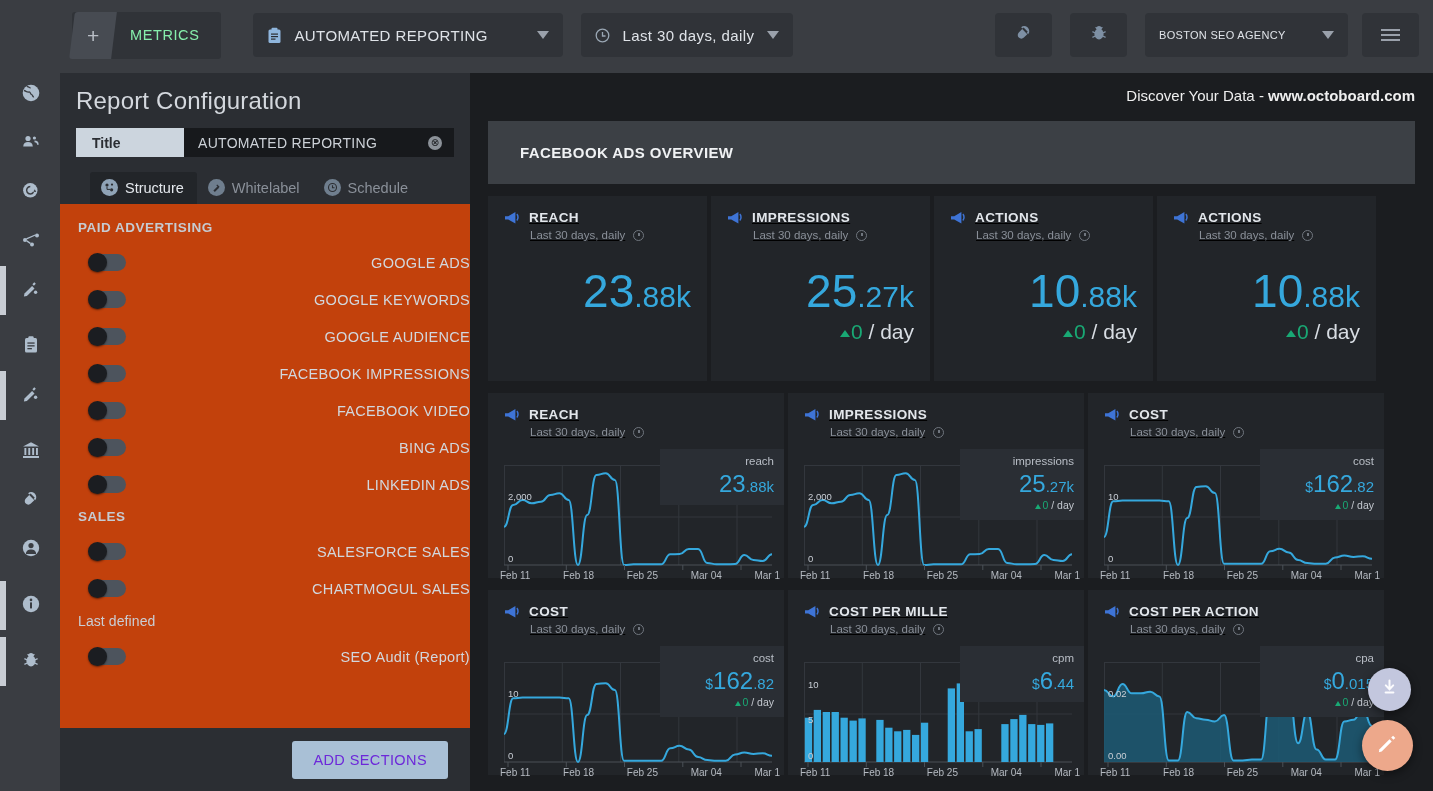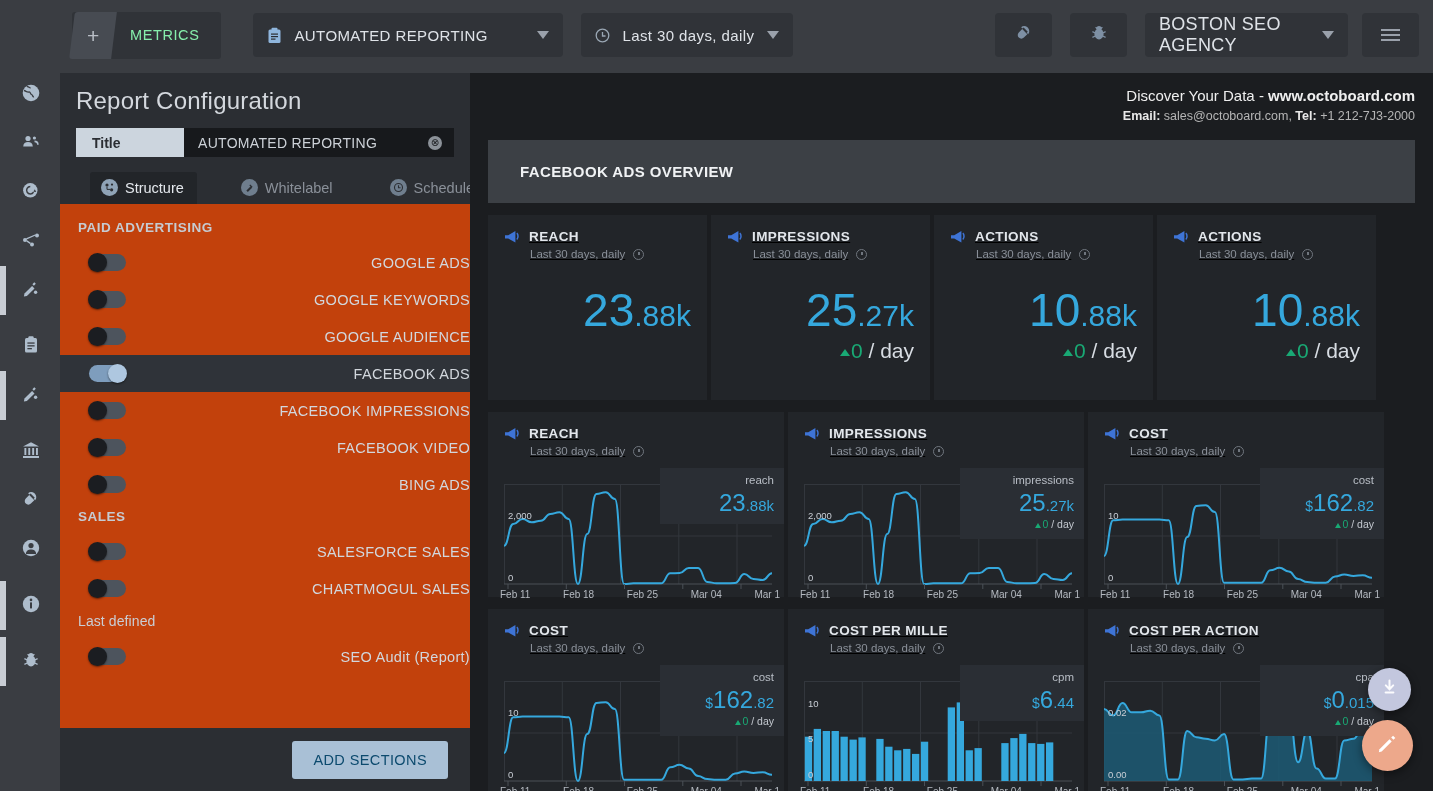--- a/index.html
+++ b/index.html
@@ -47,21 +47,21 @@
   #range-select  { margin-left: 18px; width: 212px; }
   .tb-icon-btn {
     width: 57px; height: 44px; background: #303338; border-radius: 4px;
     display: flex; align-items: center; justify-content: center;
     color: #7e90a4;
   }
   #plug-btn { margin-left: auto; }
   #bug-btn { margin-left: 18px; }
   #account-select {
     margin-left: 18px; width: 203px; justify-content: center;
-    font-size: 18px; letter-spacing: .3px;
+    font-size: 11px; letter-spacing: .3px;
   }
   #burger-btn { margin-left: 14px; margin-right: 14px; }
   .burger i { display:block; width: 19px; height: 2px; background: #9aa1ab; margin: 3px 0; }
 
   
   .rail {
     position: absolute; left: 0; top: 70px; width: 62px; height: 721px;
     background: #3a3d42;
   }
   .rail-item {
@@ -92,21 +92,21 @@
   }
   .title-value {
     flex: 1; background: #17191c; color: #cdd2d8; font-size: 14px;
     display: flex; align-items: center; padding: 0 12px 0 14px; letter-spacing:.3px;
   }
   .clear-ic {
     margin-left: auto; width: 14px; height: 14px; border-radius: 50%;
     background: #8c9299; color: #17191c; font-size: 10px; line-height: 14px;
     text-align: center; font-family: "DejaVu Sans", sans-serif;
   }
-  .tabs { display: flex; margin: 15px 0 0 14px; gap: 33px; }
+  .tabs { display: flex; margin: 15px 0 0 14px; }
   .tab {
     display: flex; align-items: center; gap: 7px; padding: 7px 13px 8px 11px;
     color: #8a9099; font-size: 14.5px;
   }
   .tab.active { background: #222529; color: #e4e8ed; border-radius: 3px 3px 0 0; }
   .tab .tic {
     width: 17px; height: 17px; border-radius: 50%; background: #6f7e8e;
     display:flex; align-items:center; justify-content:center; color:#2b2e33;
   }
   .tab.active .tic { background: #8fa3b6; }
@@ -131,21 +131,21 @@
   }
   .sw.on { background: #7e9dbd; }
   .sw.on i { left: auto; right: -1px; background: #aec7e0; }
   .row-label { margin-left: 19px; color: #d2d7dd; font-size: 14.5px; letter-spacing: .3px; }
 
   .config-foot {
     height: 63px; background: #2b2e33; display: flex; align-items: center;
     justify-content: flex-end; padding-right: 22px;
   }
   .add-btn {
-    background: #a9c0d6; color: #0c4a6e; font-size: 14.5px; letter-spacing: .4px;
+    background: #a9c0d6; color: #6d28d9; font-size: 14.5px; letter-spacing: .4px;
     padding: 11px 21px; border-radius: 3px;
   }
 
   
   .canvas {
     position: absolute; left: 470px; top: 73px; width: 963px; height: 718px;
     background: #1b1d20; padding: 14px 18px 0 18px; overflow: hidden;
   }
   .brand { text-align: right; color: #efefef; }
   .brand .l1 { font-size: 15px; }
@@ -464,43 +464,43 @@
             <i></i>
           </div>
           <div class="row-label">GOOGLE KEYWORDS</div>
         </div>
         <div class="row">
           <div class="sw">
             <i></i>
           </div>
           <div class="row-label">GOOGLE AUDIENCE</div>
         </div>
-        <div class="row on">
-          <div class="sw on">
-            <i></i>
-          </div>
-          <div class="row-label">FACEBOOK ADS</div>
-        </div>
         <div class="row">
           <div class="sw">
             <i></i>
           </div>
           <div class="row-label">FACEBOOK IMPRESSIONS</div>
         </div>
         <div class="row">
           <div class="sw">
             <i></i>
           </div>
           <div class="row-label">FACEBOOK VIDEO</div>
         </div>
         <div class="row">
           <div class="sw">
             <i></i>
           </div>
           <div class="row-label">BING ADS</div>
+        </div>
+        <div class="row">
+          <div class="sw">
+            <i></i>
+          </div>
+          <div class="row-label">LINKEDIN ADS</div>
         </div>
         <div class="group-head">SALES</div>
         <div class="row">
           <div class="sw">
             <i></i>
           </div>
           <div class="row-label">SALESFORCE SALES</div>
         </div>
         <div class="row">
           <div class="sw">
@@ -520,23 +520,20 @@
     <div class="config-foot">
       <div class="add-btn">ADD SECTIONS</div>
     </div>
   </div>
 
   <div class="canvas">
 
     <div class="brand">
       <div class="l1">
         <span>Discover Your Data - </span><b>www.octoboard.com</b>
-      </div>
-      <div class="l2">
-        <b>Email:</b><span> sales@octoboard.com, </span><b>Tel:</b><span> +1 212-7J3-2000</span>
       </div>
     </div>
 
     <div class="section-head">FACEBOOK ADS OVERVIEW</div>
 
     <div class="row-tiles" id="kpi-row">
         <div class="tile kpi">
           <div class="tile-head">
             <div class="tile-title">
               <span class="mg">

